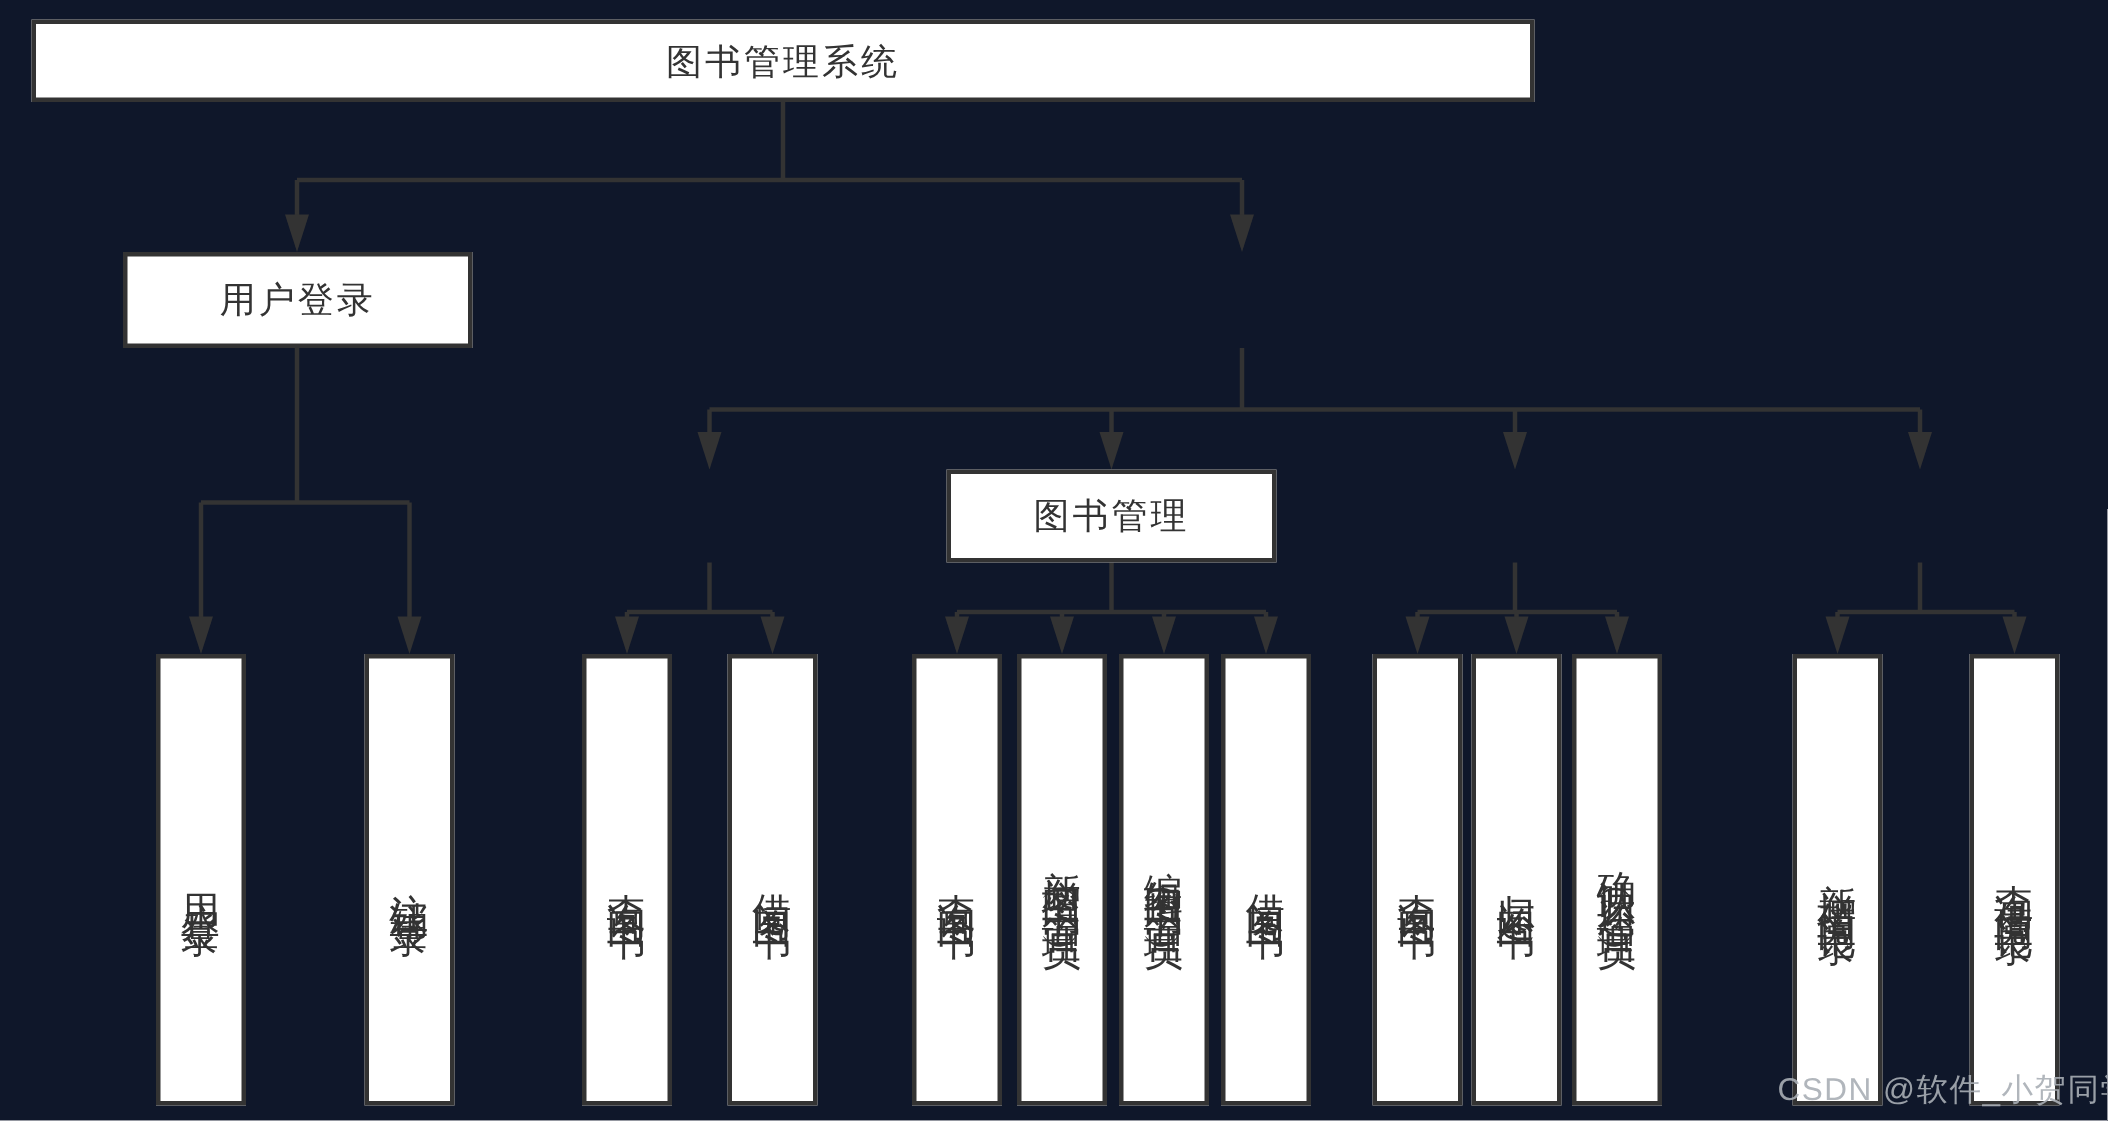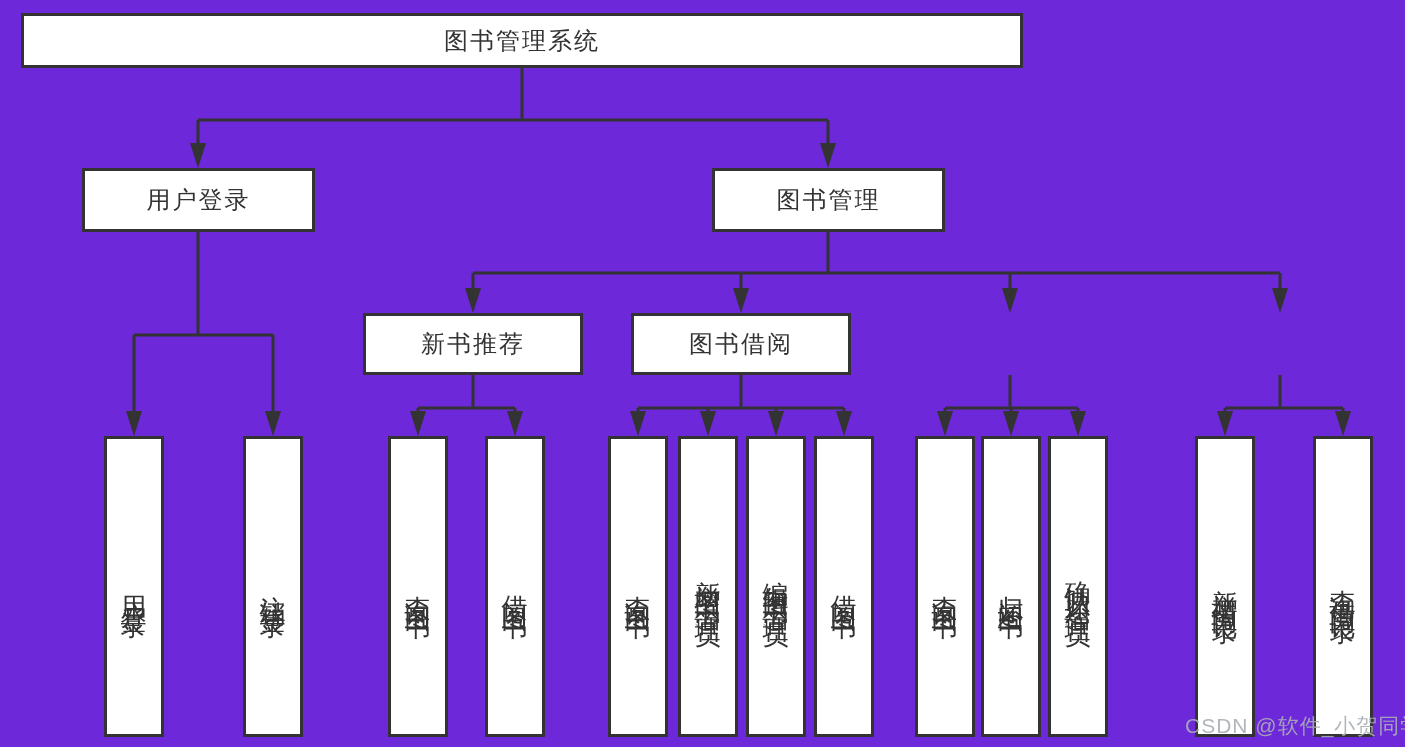--- a/index.html
+++ b/index.html
@@ -1,17 +1,17 @@
 <!DOCTYPE html>
 <html><head>
 <meta charset="utf-8">
 <style>
   html,body{margin:0;padding:0;background:#ffffff;}
   .stage{
-    position:relative;width:1405px;height:747px;background:#6d28d9;overflow:hidden;
+    position:relative;width:1405px;height:747px;background:#0f172a;overflow:hidden;
     font-family:"Liberation Sans","DejaVu Sans",sans-serif;color:#333333;
   }
   .connectors{position:absolute;left:0;top:0;width:1405px;height:747px;}
   .box{
     position:absolute;box-sizing:border-box;border:3px solid #333333;background:#ffffff;
     display:flex;align-items:center;justify-content:center;
     font-size:24px;letter-spacing:2px;white-space:nowrap;
   }
   .leaf{width:60px;top:436px;height:301px;}
   .leaf span{
@@ -89,29 +89,23 @@
     </g>
   </svg>
 
   <div class="box n-root">
     <span>图书管理系统</span>
   </div>
 
   <div class="box n-l2-0">
     <span>用户登录</span>
   </div>
-  <div class="box n-l2-1">
+
+  <div class="box n-l3-1">
     <span>图书管理</span>
-  </div>
-
-  <div class="box n-l3-0">
-    <span>新书推荐</span>
-  </div>
-  <div class="box n-l3-1">
-    <span>图书借阅</span>
   </div>
 
   <div class="box leaf n-leaf-0">
     <span>用户登录</span>
   </div>
   <div class="box leaf n-leaf-1">
     <span>注销登录</span>
   </div>
   <div class="box leaf n-leaf-2">
     <span>查询图书</span>

